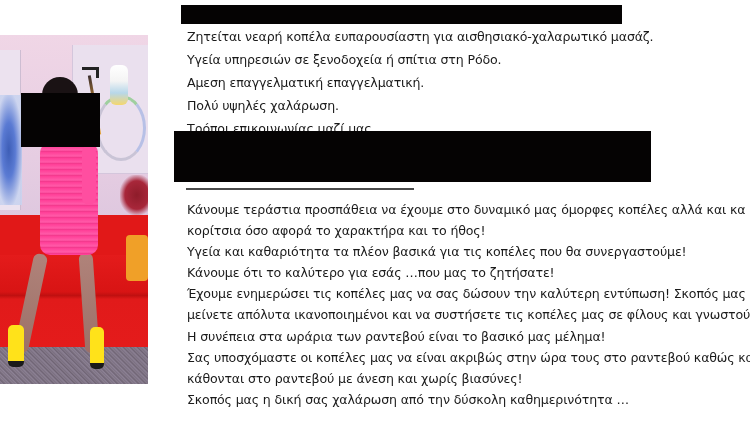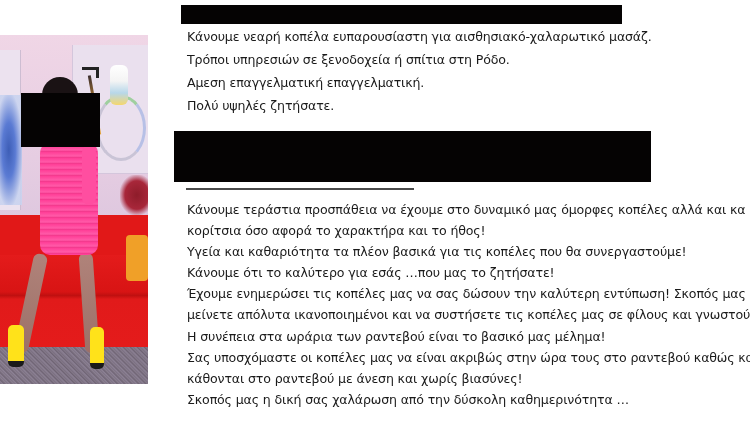--- a/index.html
+++ b/index.html
@@ -178,24 +178,25 @@
   <div class="dress"></div>
   <div class="arm"></div>
   <div class="shoe-left"></div>
   <div class="shoe-right"></div>
   <div class="face-redaction"></div>
 </div>
 
 <div class="redaction top"></div>
 
 <ul class="text-block block-1">
-  <li>Κάνουμε νεαρή κοπέλα ευπαρουσίαστη για αισθησιακό-χαλαρωτικό μασάζ.</li>
-  <li>Τρόποι υπηρεσιών σε ξενοδοχεία ή σπίτια στη Ρόδο.</li>
+  <li>Ζητείται νεαρή κοπέλα ευπαρουσίαστη για αισθησιακό-χαλαρωτικό μασάζ.</li>
+  <li>Υγεία υπηρεσιών σε ξενοδοχεία ή σπίτια στη Ρόδο.</li>
   <li>Αμεση επαγγελματική επαγγελματική.</li>
-  <li>Πολύ υψηλές ζητήσατε.</li>
+  <li>Πολύ υψηλές χαλάρωση.</li>
+  <li>Τρόποι επικοινωνίας μαζί μας</li>
 </ul>
 
 <div class="redaction middle"></div>
 <div class="rule"></div>
 
 <ul class="text-block block-2">
   <li>Κάνουμε τεράστια προσπάθεια να έχουμε στο δυναμικό μας όμορφες κοπέλες αλλά και κα</li>
   <li>κορίτσια όσο αφορά το χαρακτήρα και το ήθος!</li>
   <li>Υγεία και καθαριότητα τα πλέον βασικά για τις κοπέλες που θα συνεργαστούμε!</li>
   <li>Κάνουμε ότι το καλύτερο για εσάς …που μας το ζητήσατε!</li>

